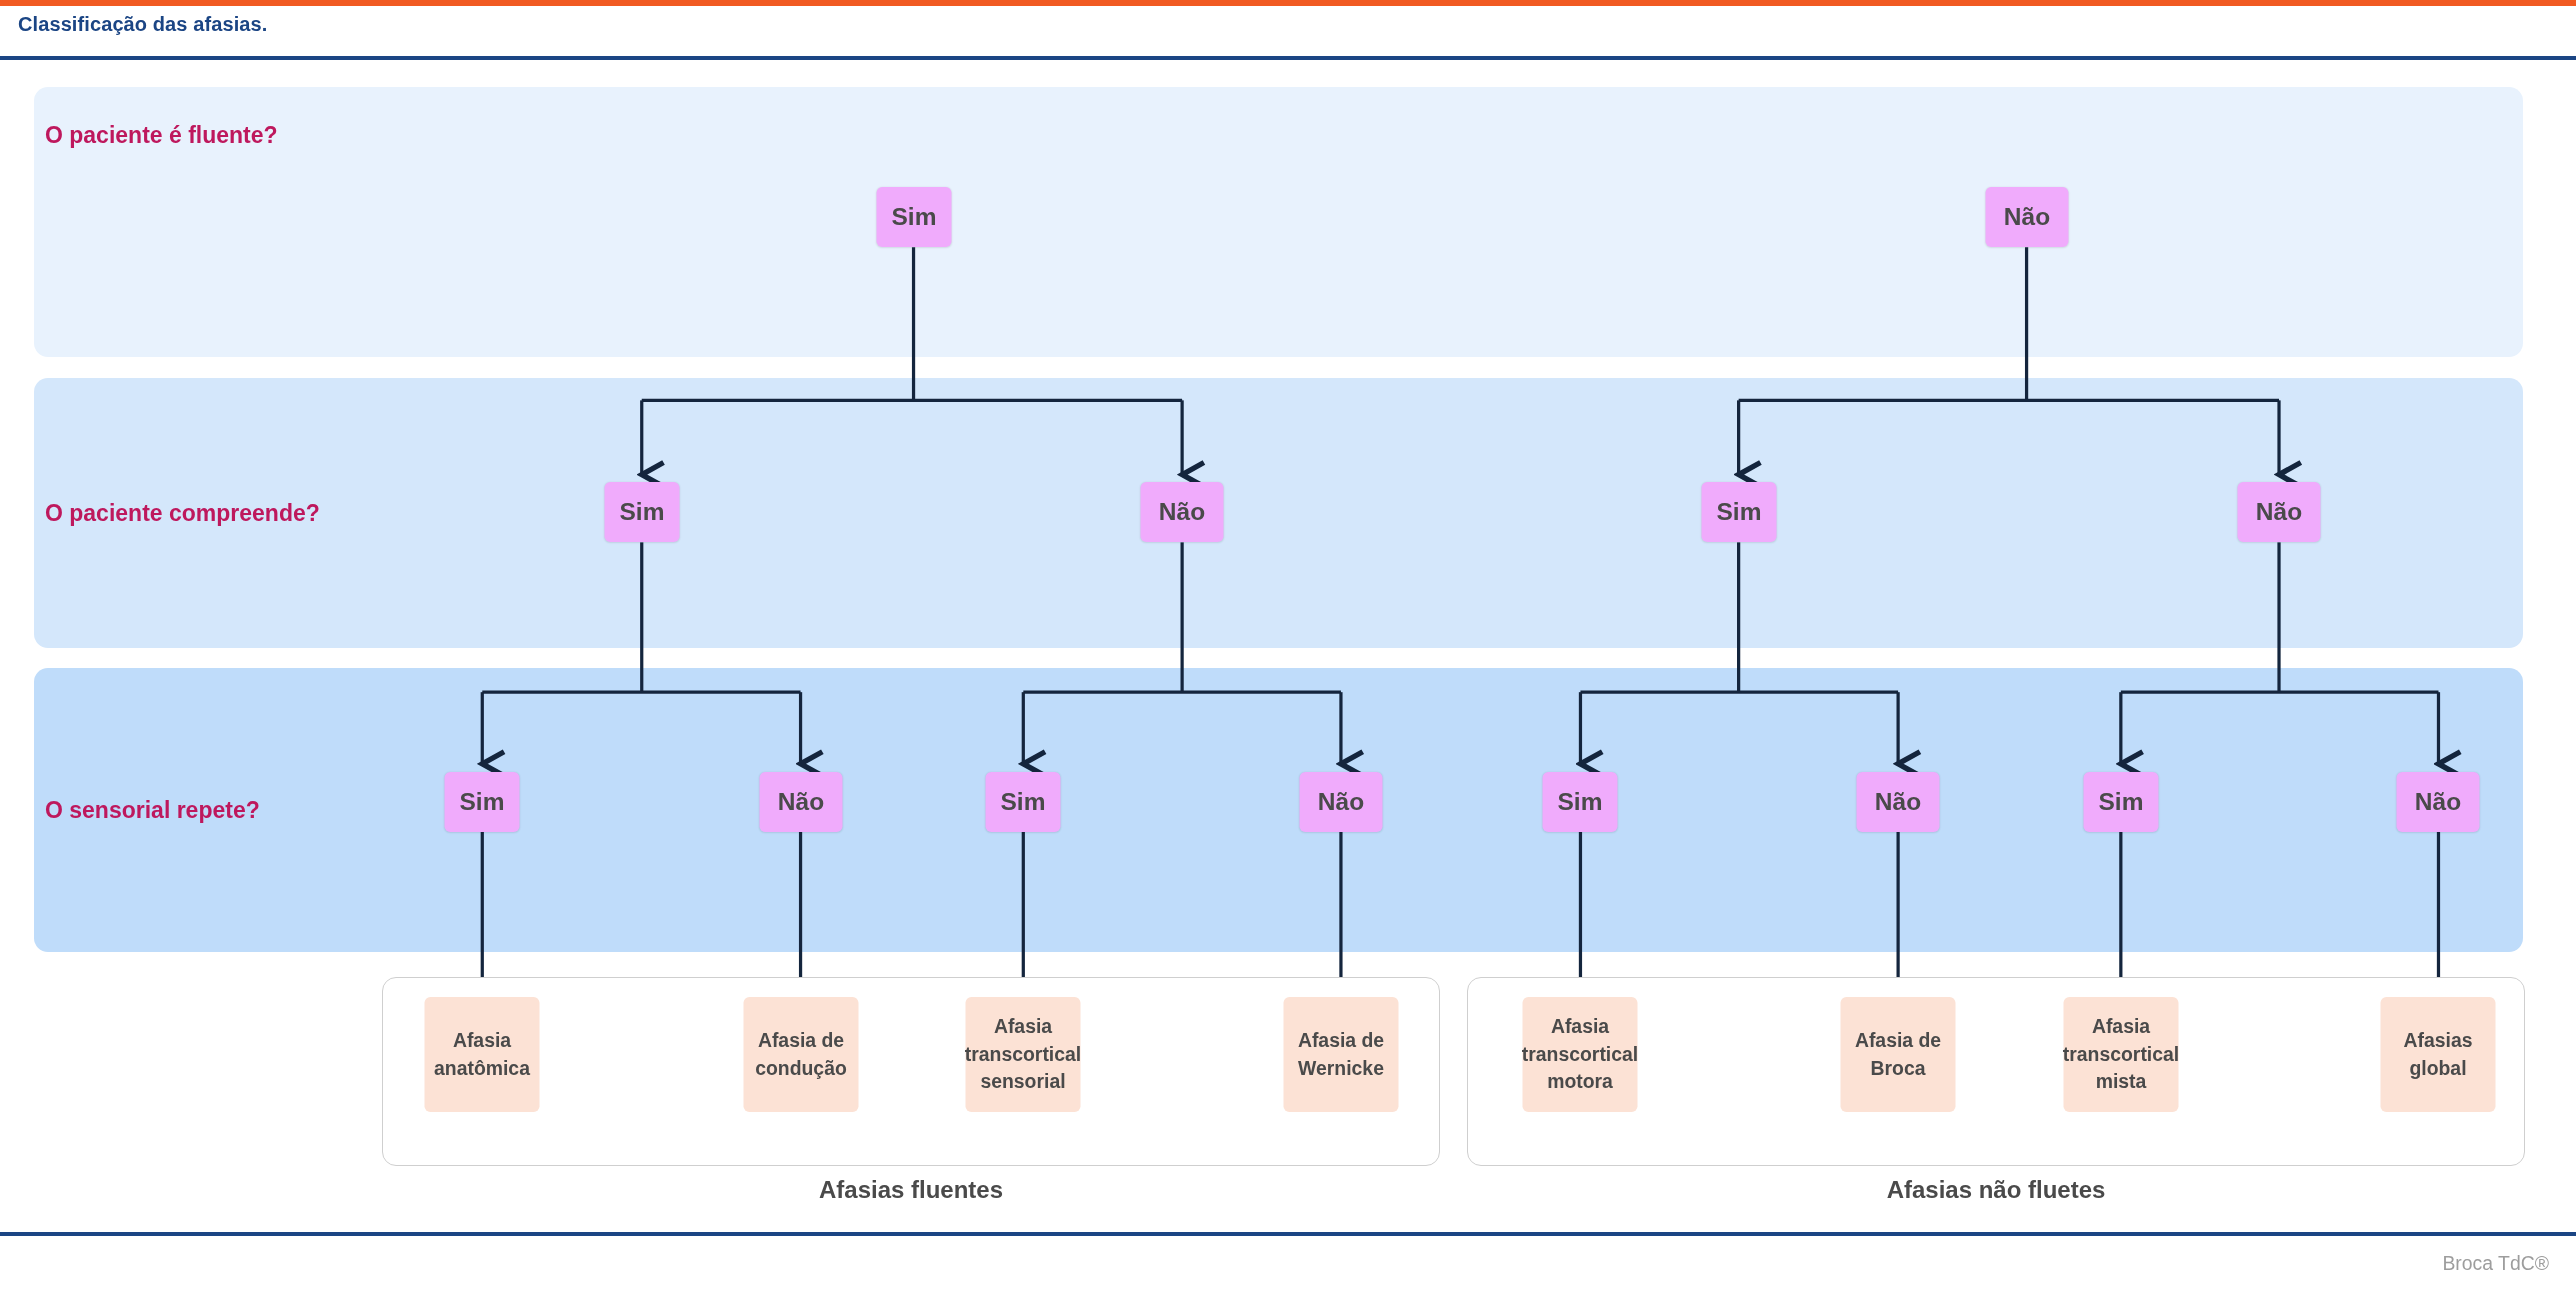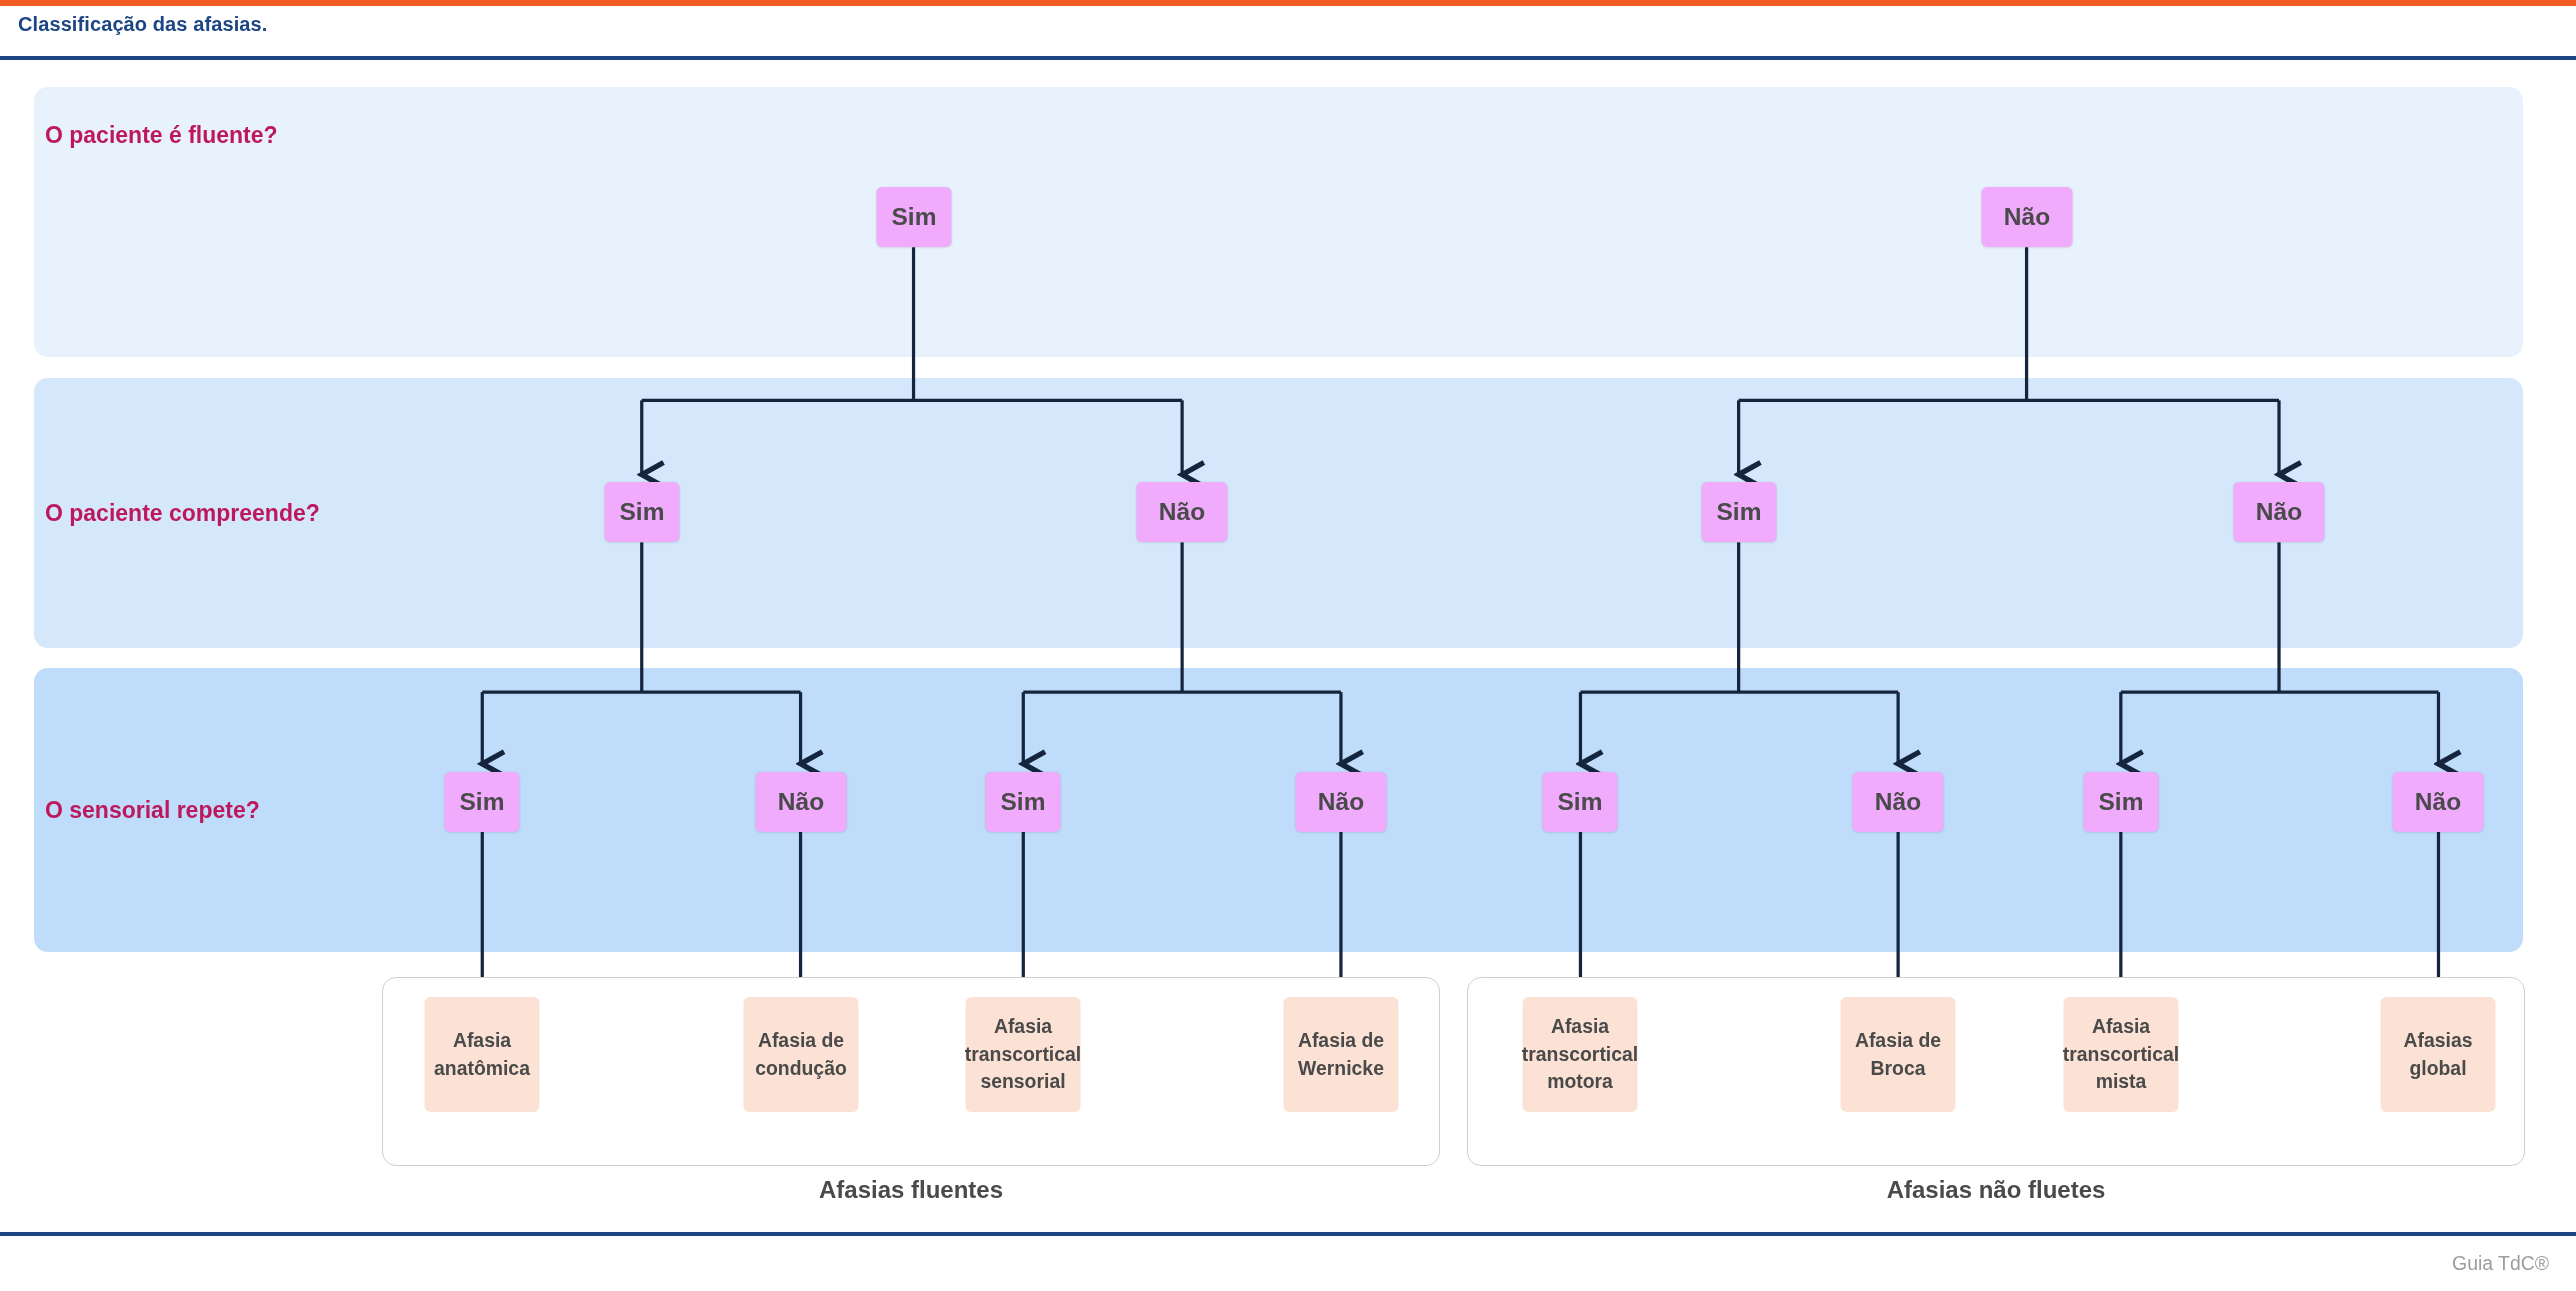--- a/index.html
+++ b/index.html
@@ -62,21 +62,21 @@
     display: flex; align-items: center; justify-content: center;
     font-size: 24.5px; font-weight: bold; color: #4a4a4a;
     box-shadow: 0 0.6px 1.9px rgba(0,0,0,.10);
     white-space: nowrap;
     transform: translateX(-50%);
   }
   .node.lvl1 { top: 187px;  height: 60px; }
   .node.lvl2 { top: 482px;  height: 60px; }
   .node.lvl3 { top: 772px; height: 60px; }
   .node.w-sim { width: 75px; }
-  .node.w-nao { width: 91px; }
+  .node.w-nao { width: 83px; }
 
   
   .group-box {
     position: absolute; top: 977px; height: 189px;
     border: 1.9px solid #cfcfcf; border-radius: 14px; background: #fff;
   }
   .group-caption {
     position: absolute; top: 1176px;
     font-size: 24px; font-weight: bold; color: #4a4a4a;
     text-align: center; white-space: nowrap;
@@ -207,16 +207,16 @@
       <span>Afasia de Broca</span>
     </div>
   <div class="leaf tall" style="left:2121px">
       <span>Afasia transcortical mista</span>
     </div>
   <div class="leaf tall" style="left:2438px">
       <span>Afasias global</span>
     </div>
 
   <div class="footer-rule"></div>
-  <div class="footer-brand">Guia TdC®</div>
+  <div class="footer-brand">Broca TdC®</div>
 
 </div>
 
 
 </body></html>

